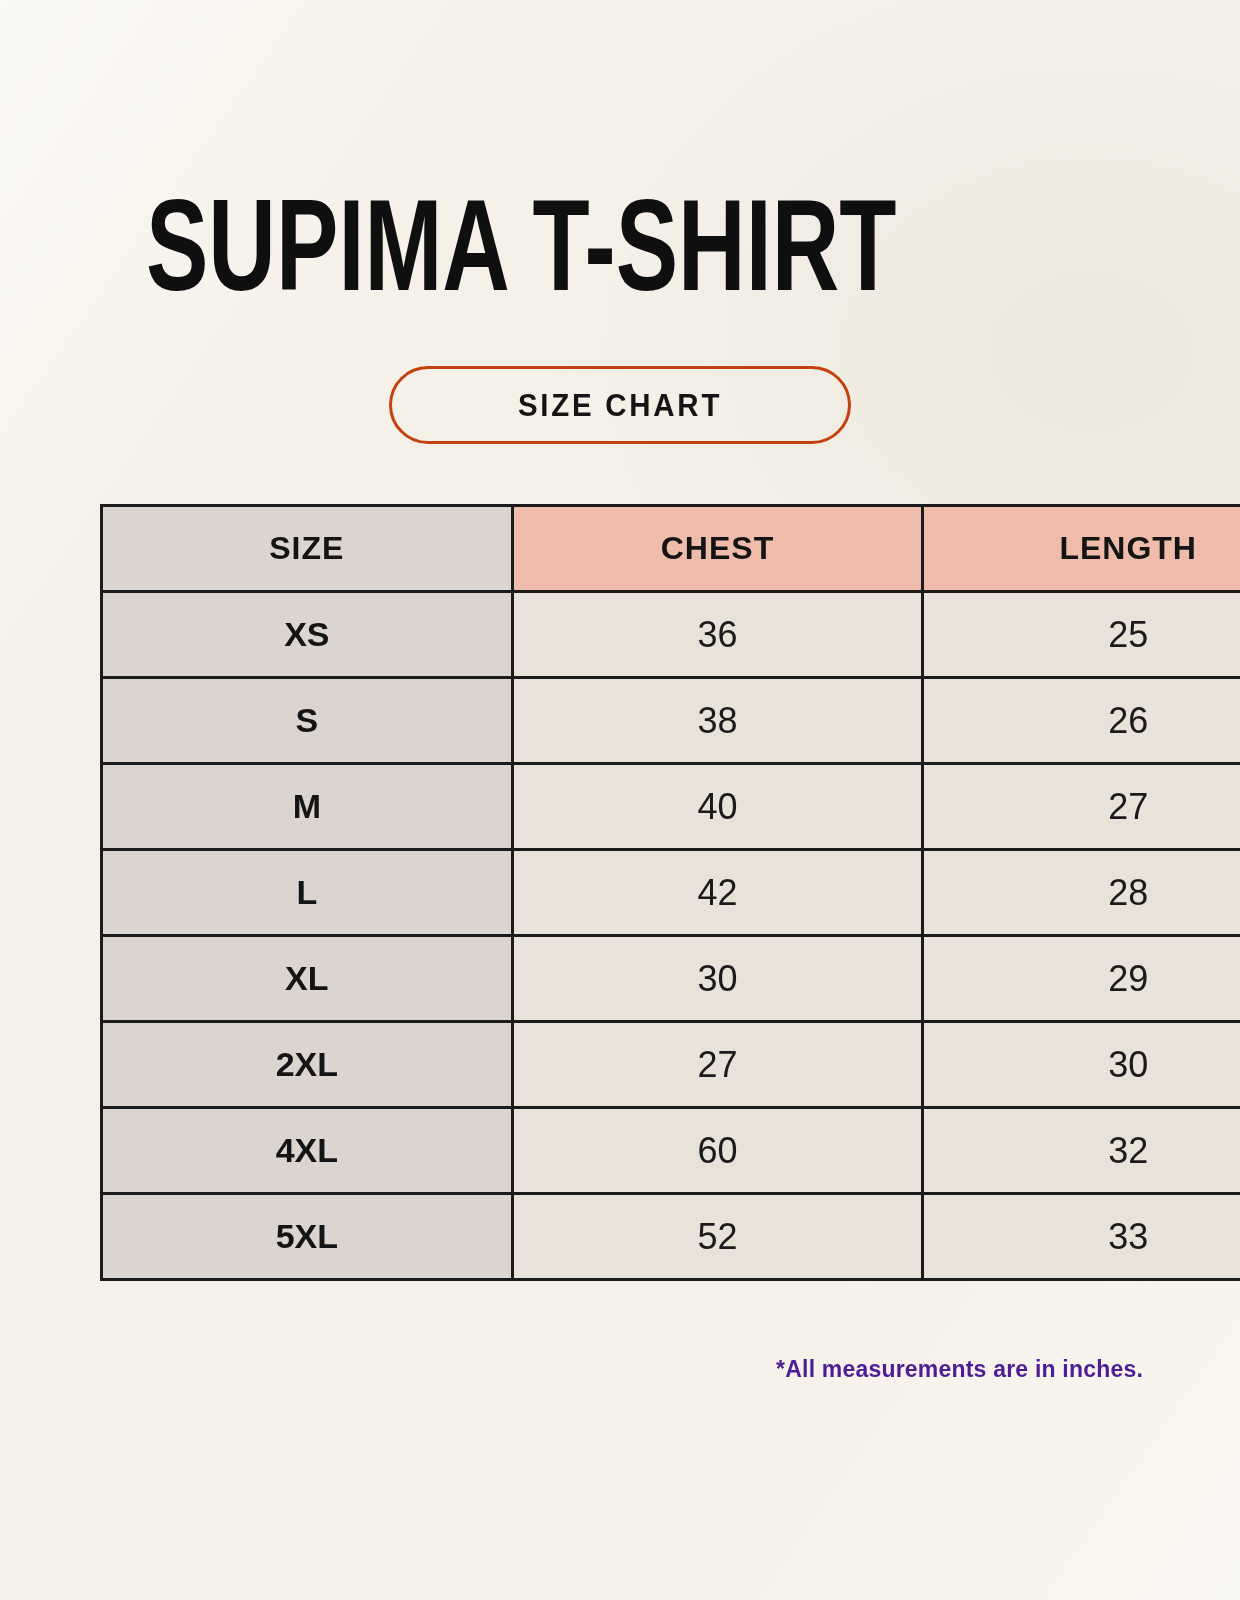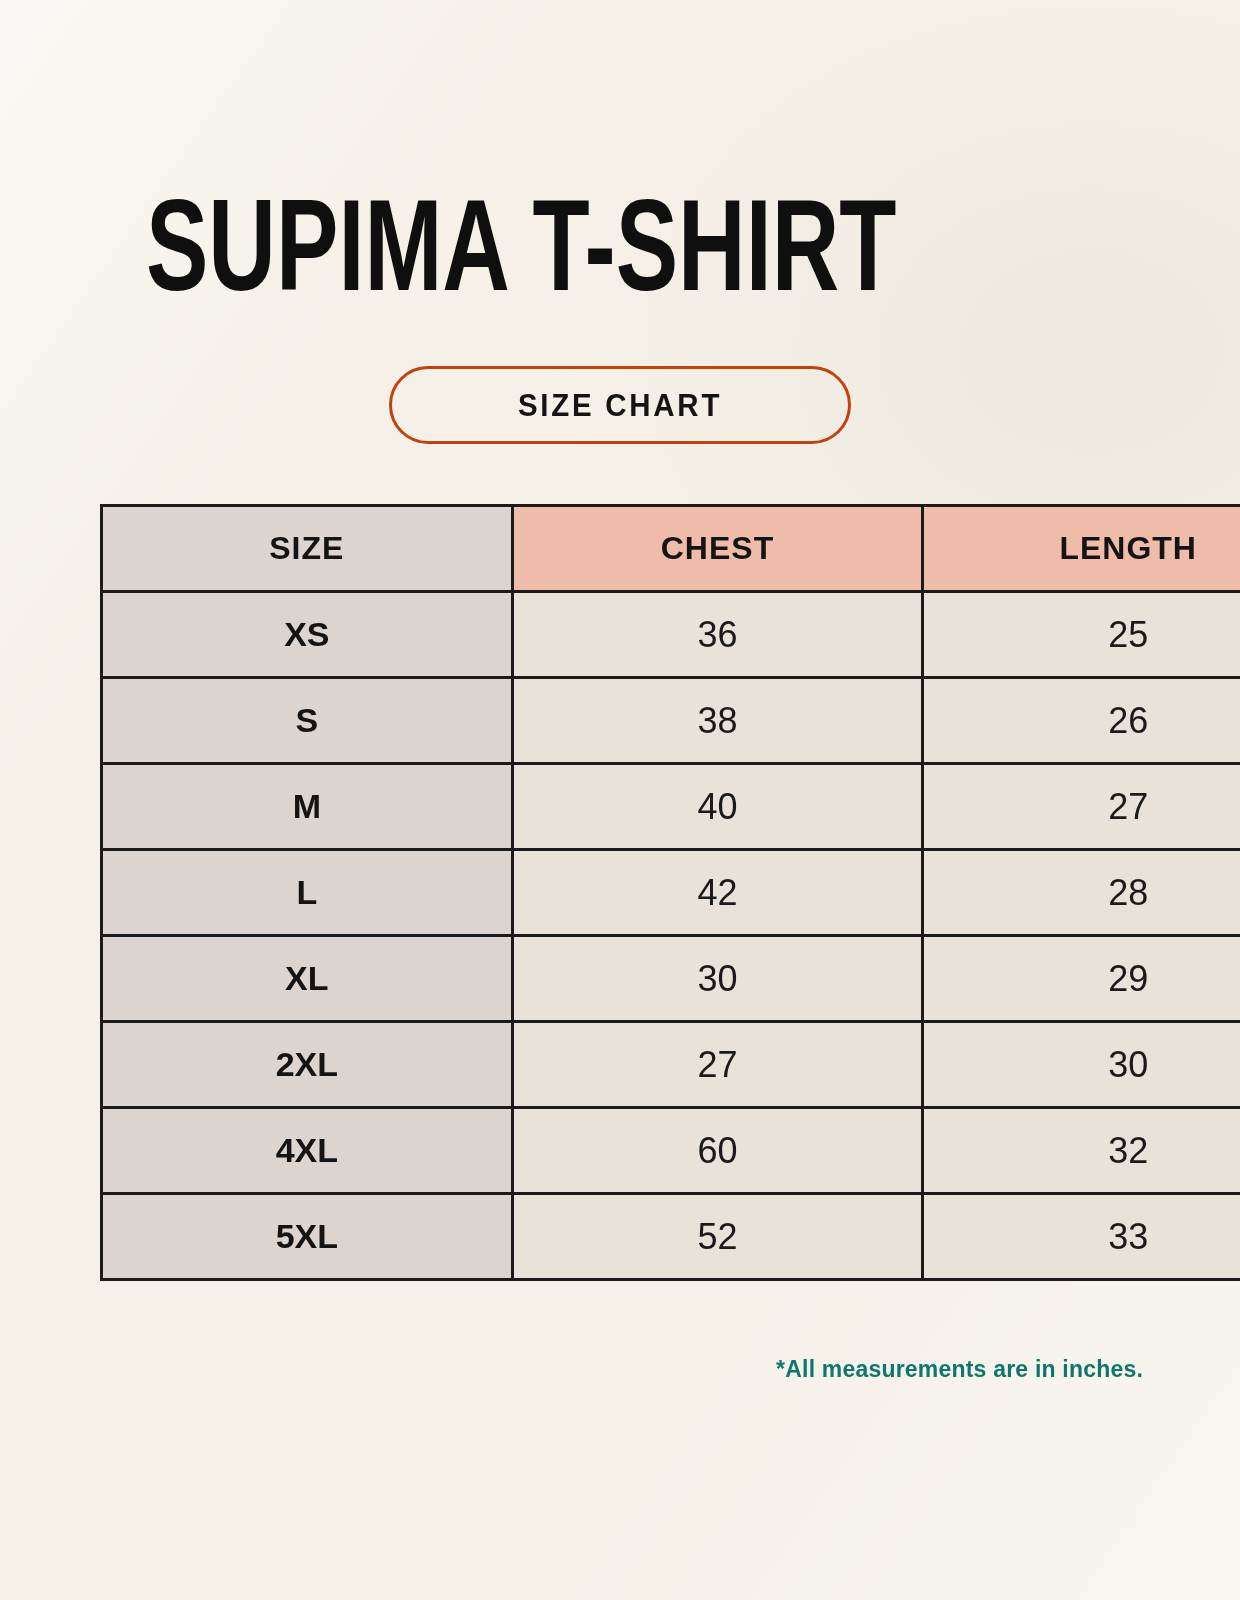--- a/index.html
+++ b/index.html
@@ -103,21 +103,21 @@
     color: #1a1a1a;
   }
 
   .footnote {
     position: absolute;
     top: 1356px;
     right: 97px;
     font-size: 23px;
     font-weight: bold;
     letter-spacing: 0.2px;
-    color: #0f766e;
+    color: #4c1d95;
     white-space: nowrap;
   }
 </style>
 </head>
 <body>
 
 <div class="page-title">
   <span class="title-text">SUPIMA T-SHIRT</span>
 </div>
 

